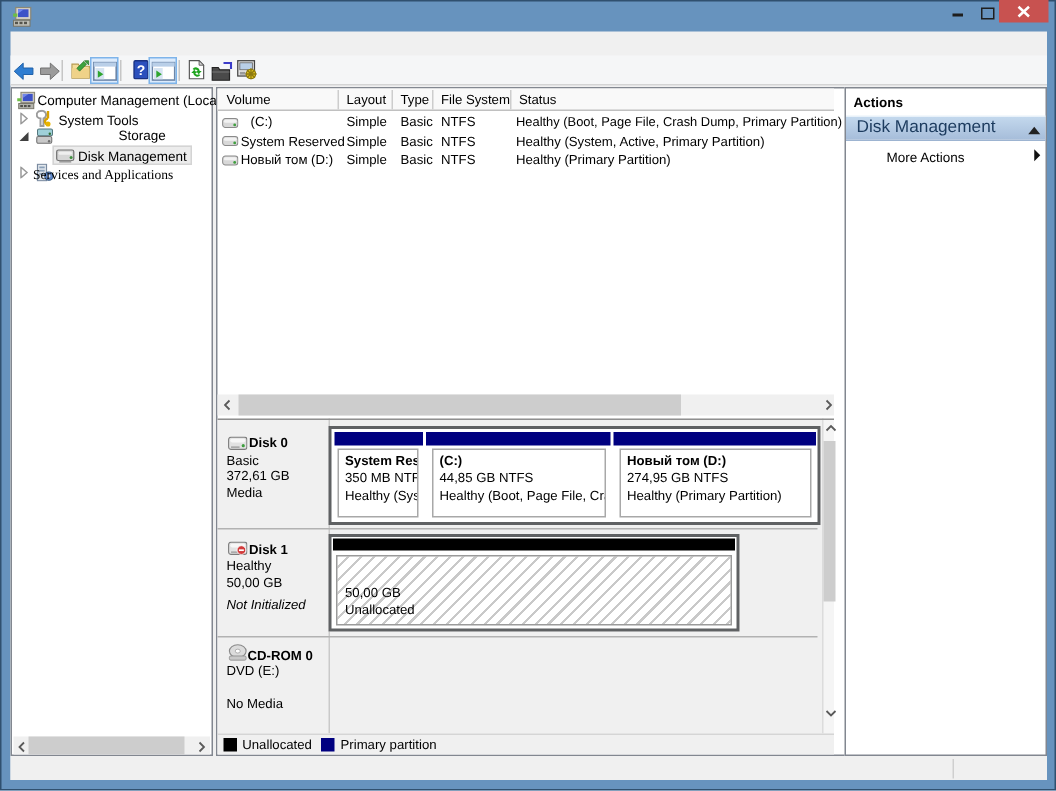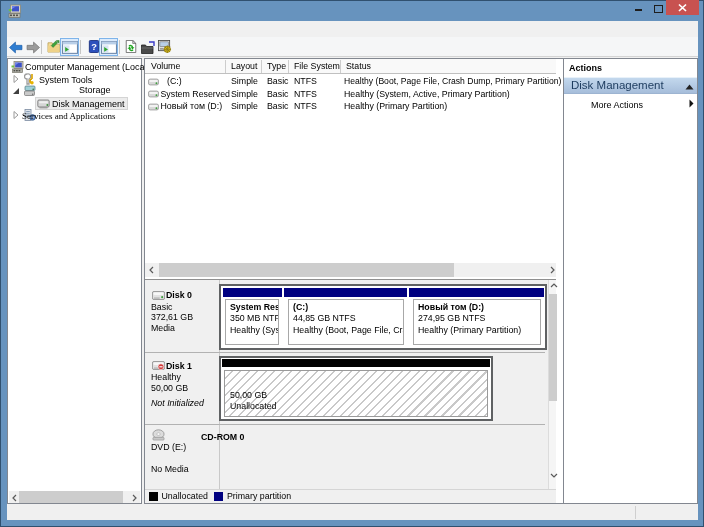--- a/index.html
+++ b/index.html
@@ -312,21 +312,21 @@
         </div>
       </div>
 
       <div class="abs" style="left:0;top:144.5px;width:400px;height:1.5px;background:#b2b2b2;"></div>
 
       <svg class="abs" style="left:7px;top:150px;" width="13" height="12" viewBox="0 0 14 12">
           <ellipse cx="7" cy="5" rx="6" ry="4.6" fill="#dcdcdc" stroke="#8a8a8a" stroke-width="0.8"></ellipse>
           <ellipse cx="7" cy="5" rx="1.8" ry="1.4" fill="#fff" stroke="#999" stroke-width="0.5"></ellipse>
           <rect x="1" y="8.5" width="12" height="3" rx="1" fill="#c9c9c9" stroke="#8a8a8a" stroke-width="0.6"></rect>
         </svg>
-      <div class="txt b" style="left:20px;top:153px;margin-left:36px;">CD-ROM 0</div>
+      <div class="txt b" style="left:20px;top:153px;">CD-ROM 0</div>
       <div class="txt" style="left:6px;top:162.5px;">DVD (E:)</div>
       <div class="txt" style="left:6px;top:184.5px;">No Media</div>
 
       <div class="abs" style="left:403px;top:0;width:8px;height:210px;background:#f5f5f5;border-left:1px solid #dcdcdc;">
         <svg class="abs" style="left:1px;top:4px;" width="8" height="5" viewBox="0 0 8 5">
             <path d="M1 4 L4 1 L7 4" fill="none" stroke="#5a5a5a" stroke-width="1.2"></path>
           </svg>
         <div class="abs" style="left:0;top:15px;width:8px;height:107px;background:#cdcdcd;"></div>
         <svg class="abs" style="left:1px;top:193.5px;" width="8" height="5" viewBox="0 0 8 5">
             <path d="M1 1 L4 4 L7 1" fill="none" stroke="#5a5a5a" stroke-width="1.2"></path>

